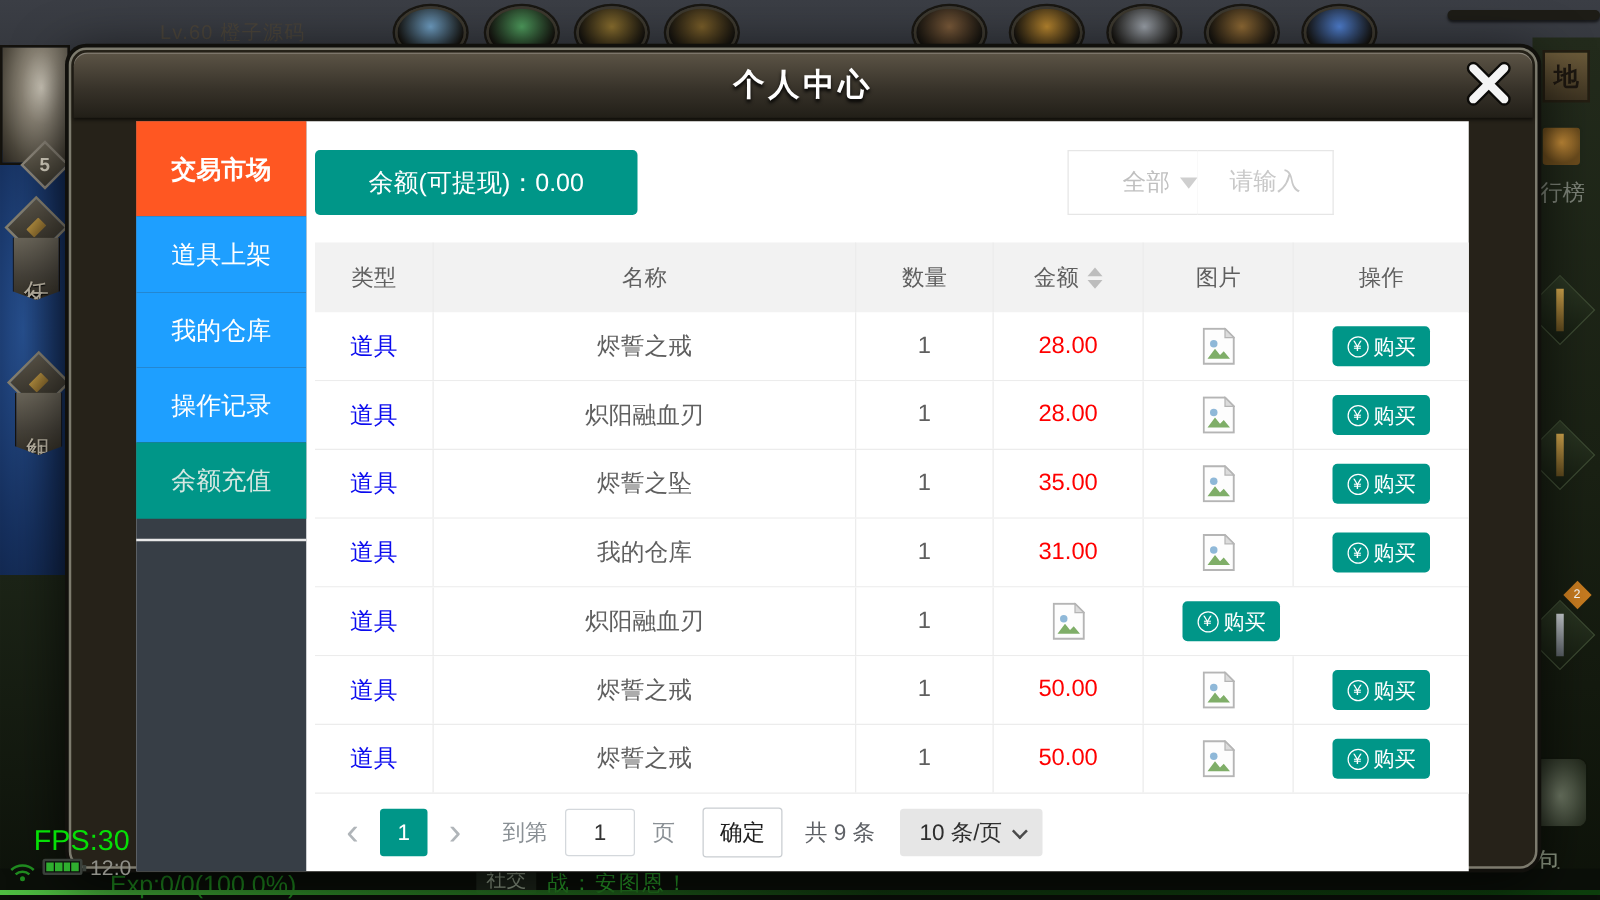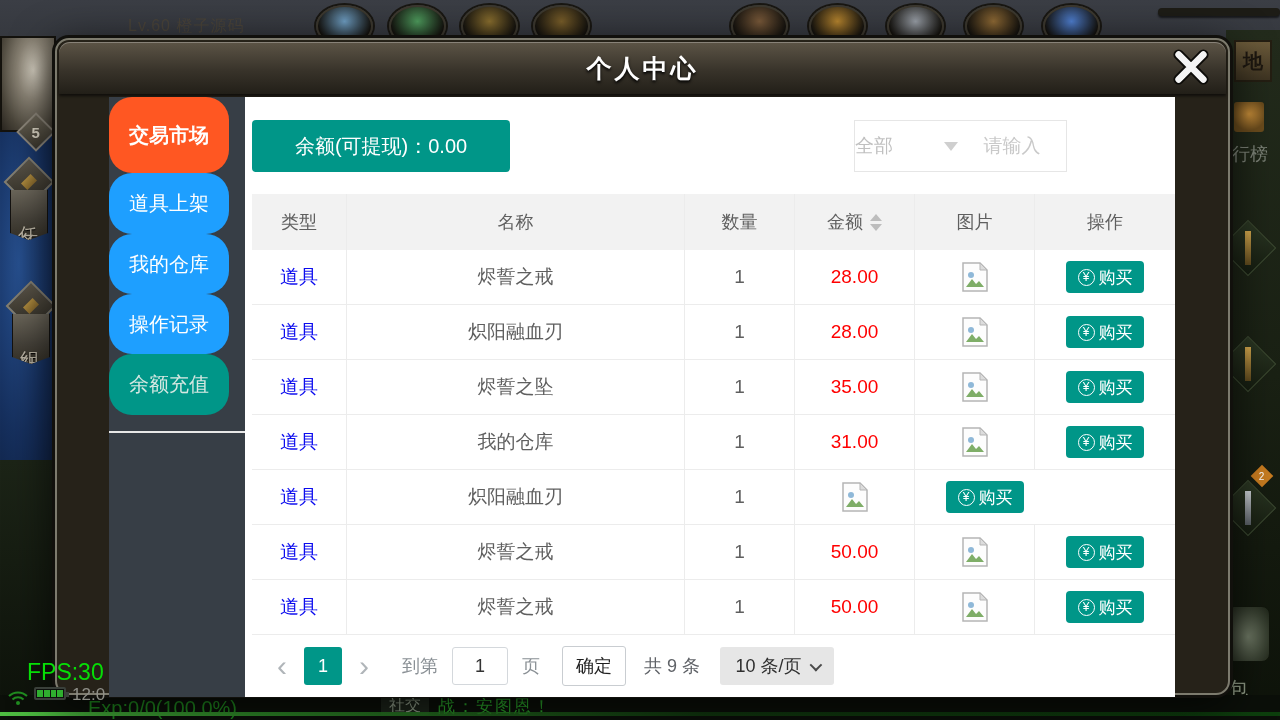--- a/index.html
+++ b/index.html
@@ -95,34 +95,34 @@
     border-radius:11px 11px 0 0;
     background:linear-gradient(180deg,#5c5446 0%,#38332a 55%,#221f18 100%);
     box-shadow:inset 0 1px 0 rgba(255,255,255,.28), 0 2px 3px rgba(0,0,0,.6); }
   #modal-title { width:100%; text-align:center; line-height:52px; color:#fff; font-size:25px;
     font-weight:bold; letter-spacing:3px; text-shadow:0 2px 3px #000; }
   #close-btn { position:absolute; right:18px; top:8px; width:38px; height:38px; cursor:pointer; }
   #content { position:absolute; left:52px; top:57px; width:1066px; height:600px; background:#fff; }
 
   
   #sidebar { position:absolute; left:0; top:0; width:136px; height:600px; background:#373e46; }
-  .side-item { width:120px; display:flex; align-items:center; justify-content:center;
-    color:#fff; font-size:20px; cursor:pointer;border-radius:23px; }
+  .side-item { width:136px; display:flex; align-items:center; justify-content:center;
+    color:#fff; font-size:20px; cursor:pointer; }
   .side-item.active { height:76px; background:#ff5722; font-weight:bold; }
   .side-item.blue { height:60px; background:#1e9fff; }
   .side-item.blue:nth-child(2) { height:61px; }
   .side-item.teal { height:61px; background:#009688; color:#d6e8e2; }
   #side-line { position:absolute; left:0; top:334px; width:136px; height:2px; background:#e8e8e8; }
 
   
   #main { position:absolute; left:136px; top:0; width:930px; height:600px; }
   #balance-btn { position:absolute; left:7px; top:23px; width:258px; height:52px;
     background:#009688; border:none; border-radius:4px; color:#fff; font-size:20px; cursor:pointer; }
   #filter-box { position:absolute; left:609px; top:23px; width:105px; height:52px;
-    border:1px solid #e6e6e6; display:flex; align-items:center; justify-content:space-between; gap:8px;
+    border:1px solid #e6e6e6; display:flex; align-items:center; justify-content:flex-end; gap:8px;
     color:#c0c0c0; font-size:19px; cursor:pointer; background:#fff; }
   #filter-box .caret { width:0; height:0; border-left:7px solid transparent;
     border-right:7px solid transparent; border-top:9px solid #cfcfcf; }
   #search-input { position:absolute; left:713px; top:23px; width:109px; height:52px;
     border:1px solid #e6e6e6; border-left:none; font-size:19px; text-align:center; color:#333; }
   #search-input::placeholder { color:#c9c9c9; }
   #search-btn { position:absolute; left:825px; top:23px; width:105px; height:53px;
     background:#fff; border:1px solid #c9c9c9; border-radius:4px; color:#3a3a3a; font-size:20px;
     cursor:pointer; }
 

